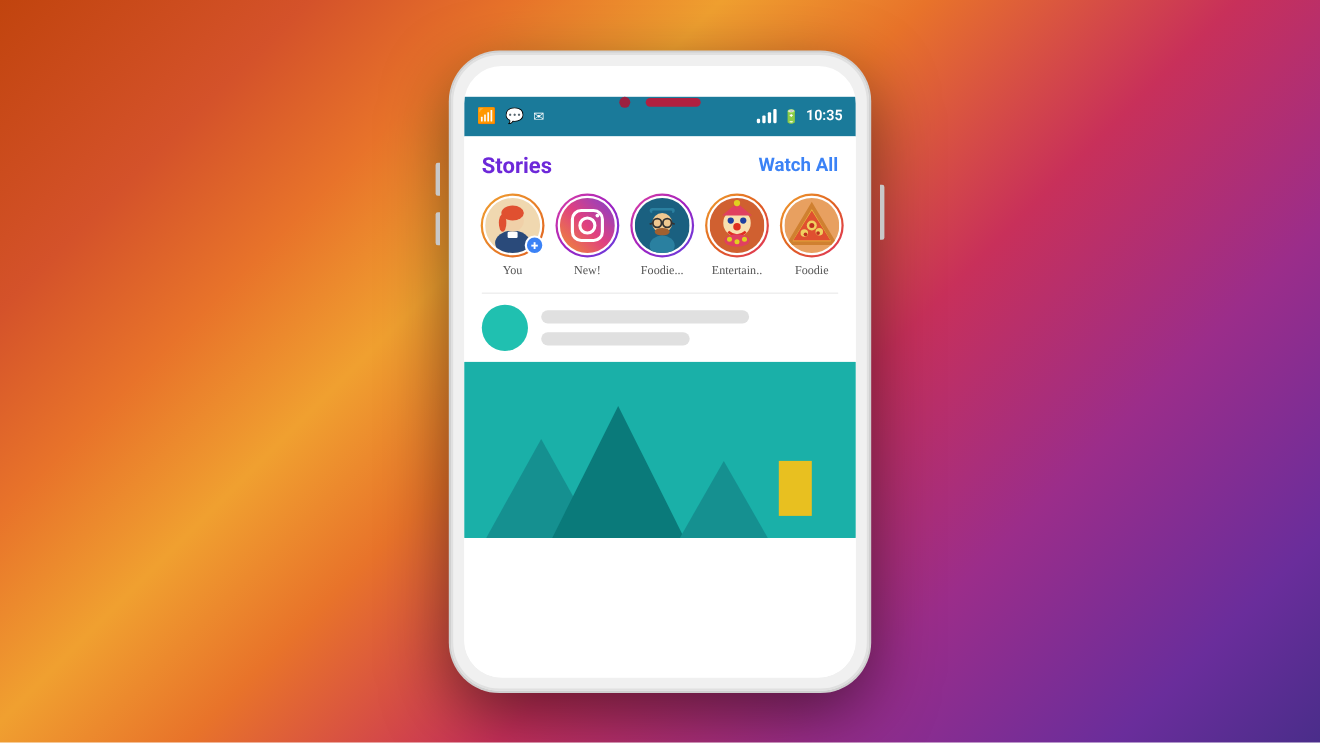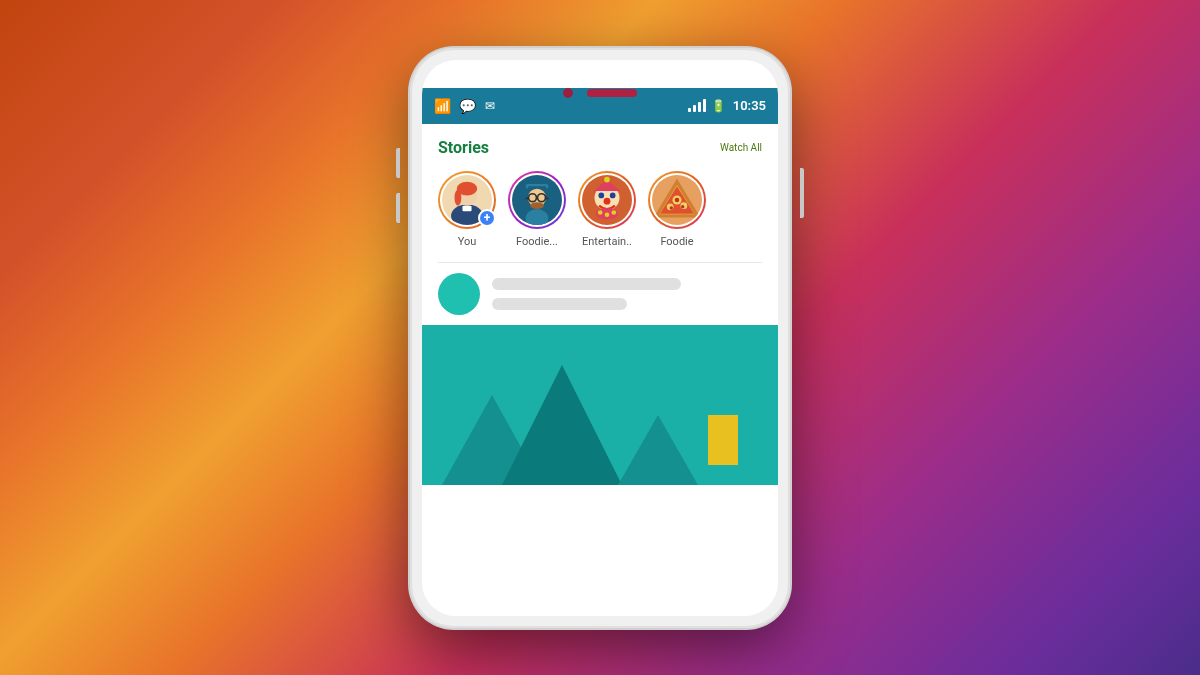--- a/index.html
+++ b/index.html
@@ -150,29 +150,29 @@
 
     
     .stories-header {
       display: flex;
       justify-content: space-between;
       align-items: center;
       padding: 14px 16px 8px;
     }
 
     .stories-title {
-      font-size: 16px;
+      font-size: 20px;
       font-weight: 700;
-      color: #15803d;
+      color: #6d28d9;
     }
 
     .watch-all-btn {
-      font-size: 10px;
-      font-weight: 400;
-      color: #4d7c0f;
+      font-size: 17px;
+      font-weight: 700;
+      color: #3b82f6;
       cursor: pointer;
     }
 
     
     .stories-row {
       display: flex;
       gap: 12px;
       padding: 6px 16px 14px;
       overflow: hidden;
     }
@@ -246,20 +246,21 @@
       color: white;
       font-size: 12px;
       font-weight: 700;
       line-height: 1;
     }
 
     .story-label {
       font-size: 11px;
       color: #555;
       text-align: center;
+      font-family: Liberation Serif, serif;
     }
 
     
     .feed-item {
       padding: 10px 16px;
       display: flex;
       align-items: center;
       gap: 12px;
     }
 
@@ -410,20 +411,43 @@
 
                     <rect x="18" y="27" width="8" height="5" fill="#ffffff" rx="1"></rect>
                   </svg>
                 </div>
               </div>
               <div class="add-badge">+</div>
             </div>
             <span class="story-label">You</span>
           </div>
 
+          <div class="story-item">
+            <div class="story-avatar-wrapper">
+              <div class="story-ring story-ring-gradient-new">
+                <div class="story-avatar-inner">
+                  <svg viewBox="0 0 44 44" xmlns="http://www.w3.org/2000/svg">
+                    <defs>
+                      <linearGradient id="igGrad" x1="0%" y1="100%" x2="100%" y2="0%">
+                        <stop offset="0%" style="stop-color:#f09030"></stop>
+                        <stop offset="50%" style="stop-color:#e04080"></stop>
+                        <stop offset="100%" style="stop-color:#8040d0"></stop>
+                      </linearGradient>
+                    </defs>
+                    <rect width="44" height="44" fill="url(#igGrad)" rx="10"></rect>
+
+                    <rect x="10" y="10" width="24" height="24" rx="7" ry="7" fill="none" stroke="white" stroke-width="2.5"></rect>
+                    <circle cx="22" cy="22" r="6" fill="none" stroke="white" stroke-width="2.5"></circle>
+                    <circle cx="30" cy="14" r="1.5" fill="white"></circle>
+                  </svg>
+                </div>
+              </div>
+            </div>
+            <span class="story-label">New!</span>
+          </div>
 
           <div class="story-item">
             <div class="story-avatar-wrapper">
               <div class="story-ring story-ring-gradient-tourism">
                 <div class="story-avatar-inner">
                   <svg viewBox="0 0 44 44" xmlns="http://www.w3.org/2000/svg">
                     <rect width="44" height="44" fill="#1a6080"></rect>
 
                     <rect x="12" y="8" width="20" height="4" rx="2" fill="#2a80a0"></rect>
                     <rect x="14" y="10" width="16" height="3" rx="1" fill="#1a6080"></rect>

